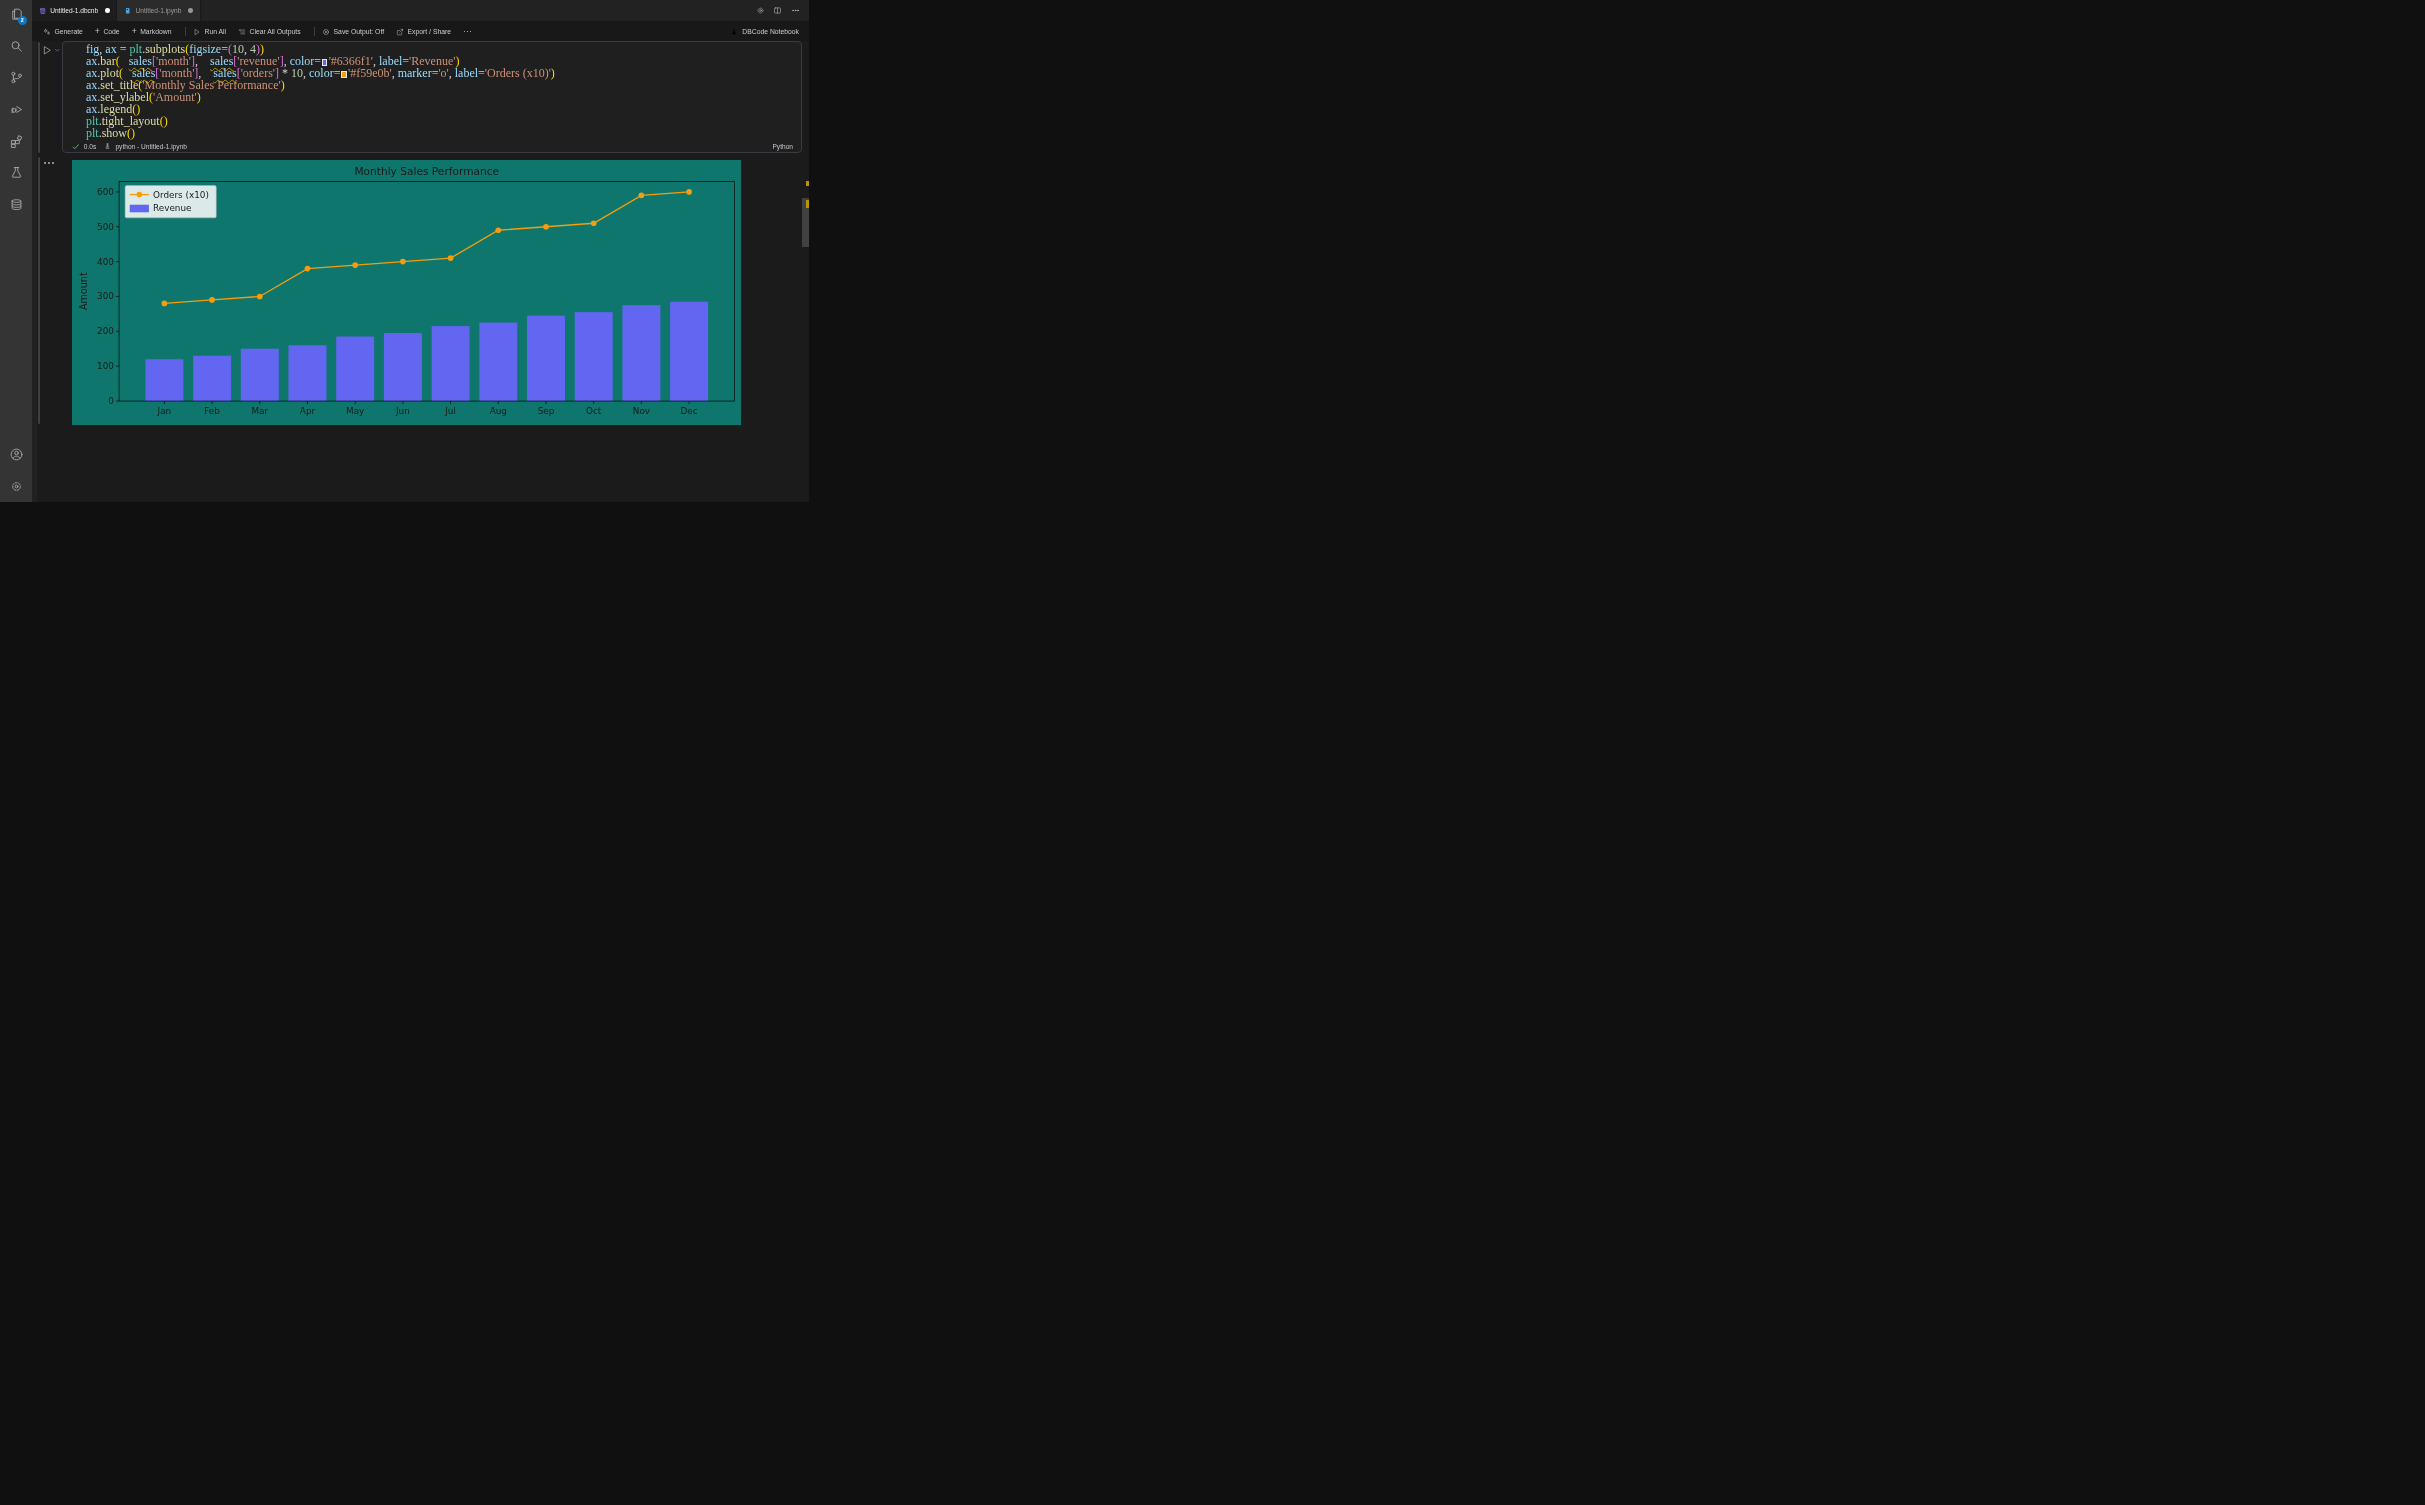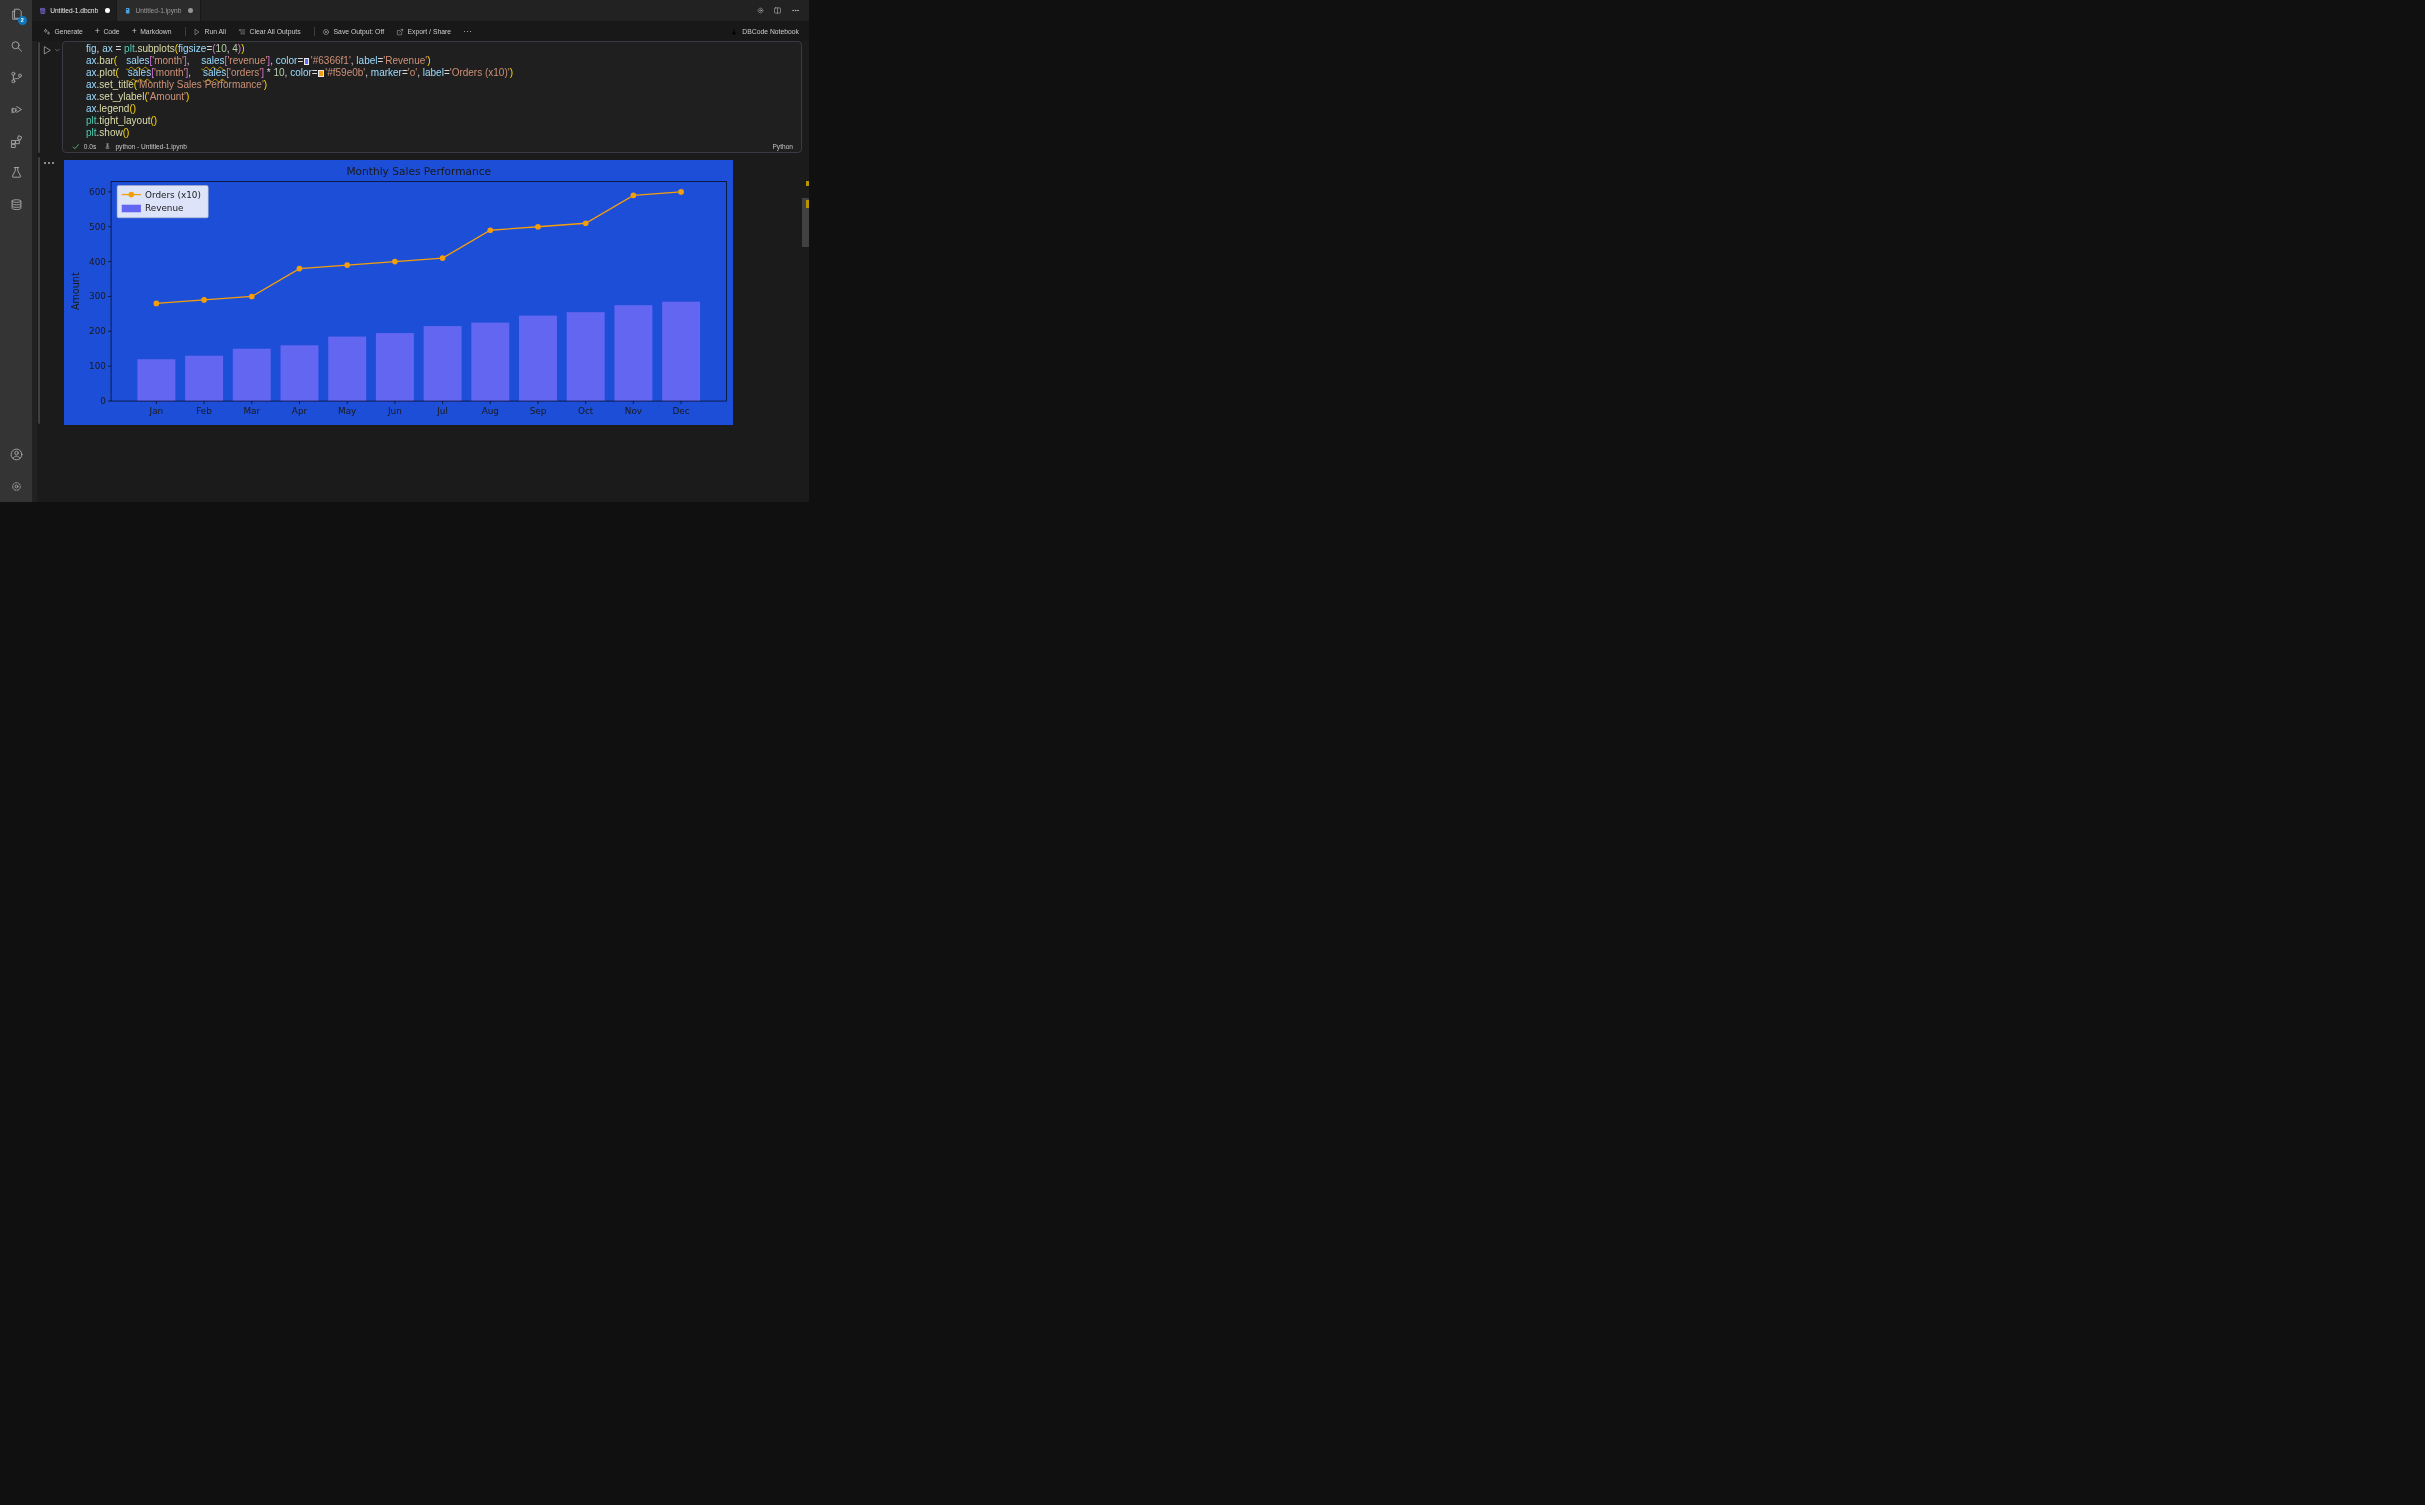--- a/index.html
+++ b/index.html
@@ -37,35 +37,35 @@
   .tb-right{margin-left:auto;display:flex;align-items:center;gap:4px;padding-right:10px;}
   .tb-more{font-size:8px;letter-spacing:0.5px;margin-right:5px;cursor:pointer;}
   
   .editor{position:absolute;left:0;top:41px;right:0;bottom:0;background:#1b1b1b;}
   .gutter-strip{position:absolute;left:0;top:0;bottom:0;width:4.6px;background:#212121;}
   .focus-bar{position:absolute;left:5.6px;width:2.5px;border-radius:1.5px;background:#3f3f46;}
   .run-controls{position:absolute;left:9.6px;top:3.5px;display:flex;align-items:center;gap:1.5px;cursor:pointer;}
   .run-controls svg{stroke:#bfbfbf;fill:none;stroke-width:1.5;stroke-linecap:round;stroke-linejoin:round;}
   .cell{position:absolute;left:30px;top:-0.5px;width:740px;height:112px;background:#1f1f1f;
         border:0.5px solid #3a3a42;border-radius:4px;box-sizing:border-box;overflow:hidden;}
-  .code{padding:1.5px 0 0 23px;font-family:Liberation Sans, sans-serif;font-size:10px;
+  .code{padding:1.5px 0 0 23px;font-family:Liberation Serif, serif;font-size:12px;
         line-height:12px;white-space:pre;color:#d4d4d4;}
   .tk-v{color:#9CDCFE}.tk-pr{color:#9CDCFE}.tk-mod{color:#4EC9B0}.tk-fn{color:#DCDCAA}
   .tk-num{color:#B5CEA8}.tk-str{color:#CE9178}.tk-p{color:#D4D4D4}
   .tk-b1{color:#FFD700}.tk-b2{color:#DA70D6}
   .tk-vw{color:#9CDCFE;text-decoration:underline wavy #B89500 0.5px;text-underline-offset:2px;padding-left:9px;}
   .swatch{display:inline-block;width:5.6px;height:6.6px;vertical-align:-1px;border:0.5px solid #e8e8e8;
           margin:0 1.5px 0 0.5px;box-sizing:border-box;}
   .status{display:flex;align-items:center;height:13.7px;margin-top:1px;padding:0 8px 0 8.6px;
           font-size:6.6px;color:#c8c8c8;gap:4.6px;}
   .status svg{flex:none;}
   .status .lang{margin-left:auto;}
   .out-dots{position:absolute;left:12px;top:121px;display:flex;gap:2px;cursor:pointer;}
   .out-dots i{width:2px;height:2px;border-radius:50%;background:#b0b0b0;}
-  .figure{position:absolute;left:32px;top:119px;width:669px;height:265px;background:#1d4ed8;}
+  .figure{position:absolute;left:40px;top:119px;width:669px;height:265px;background:#0f766e;}
   .scroll-thumb{position:absolute;right:0;top:157px;width:6.6px;height:49px;background:rgba(130,130,130,0.38);}
   .ruler-mark{position:absolute;right:0;width:3px;background:#b89500;}
   .mark1{top:140px;height:5px;}
   .mark2{top:159px;height:8px;}
 </style>
 </head>
 <body>
 
 <div class="app">
 

